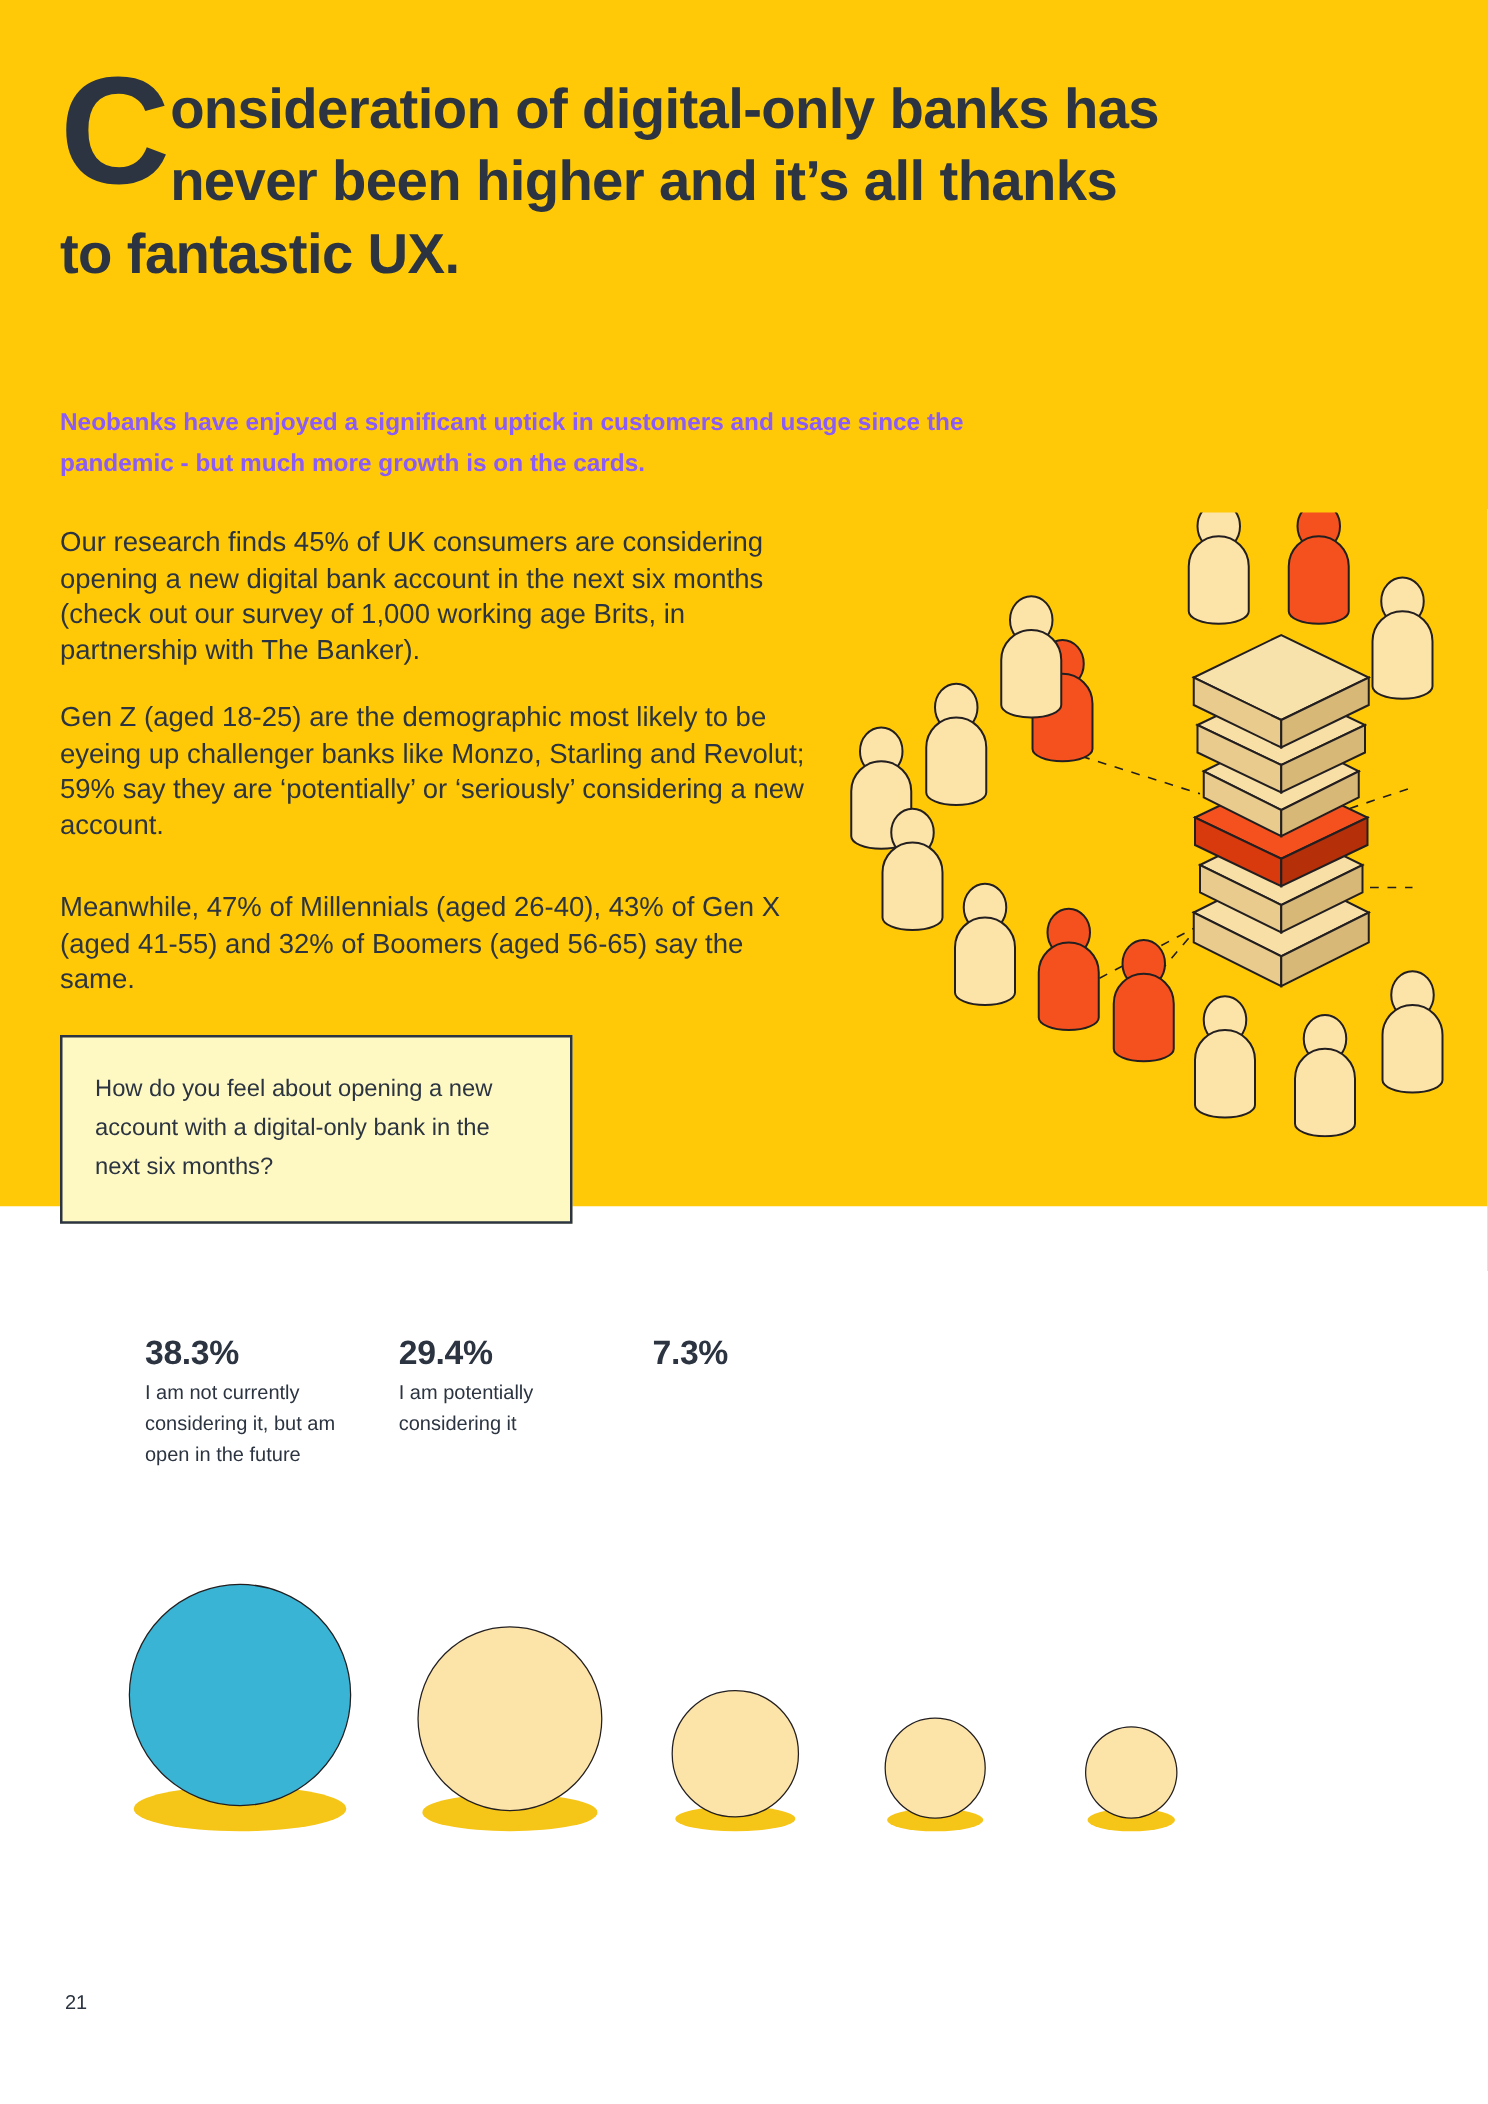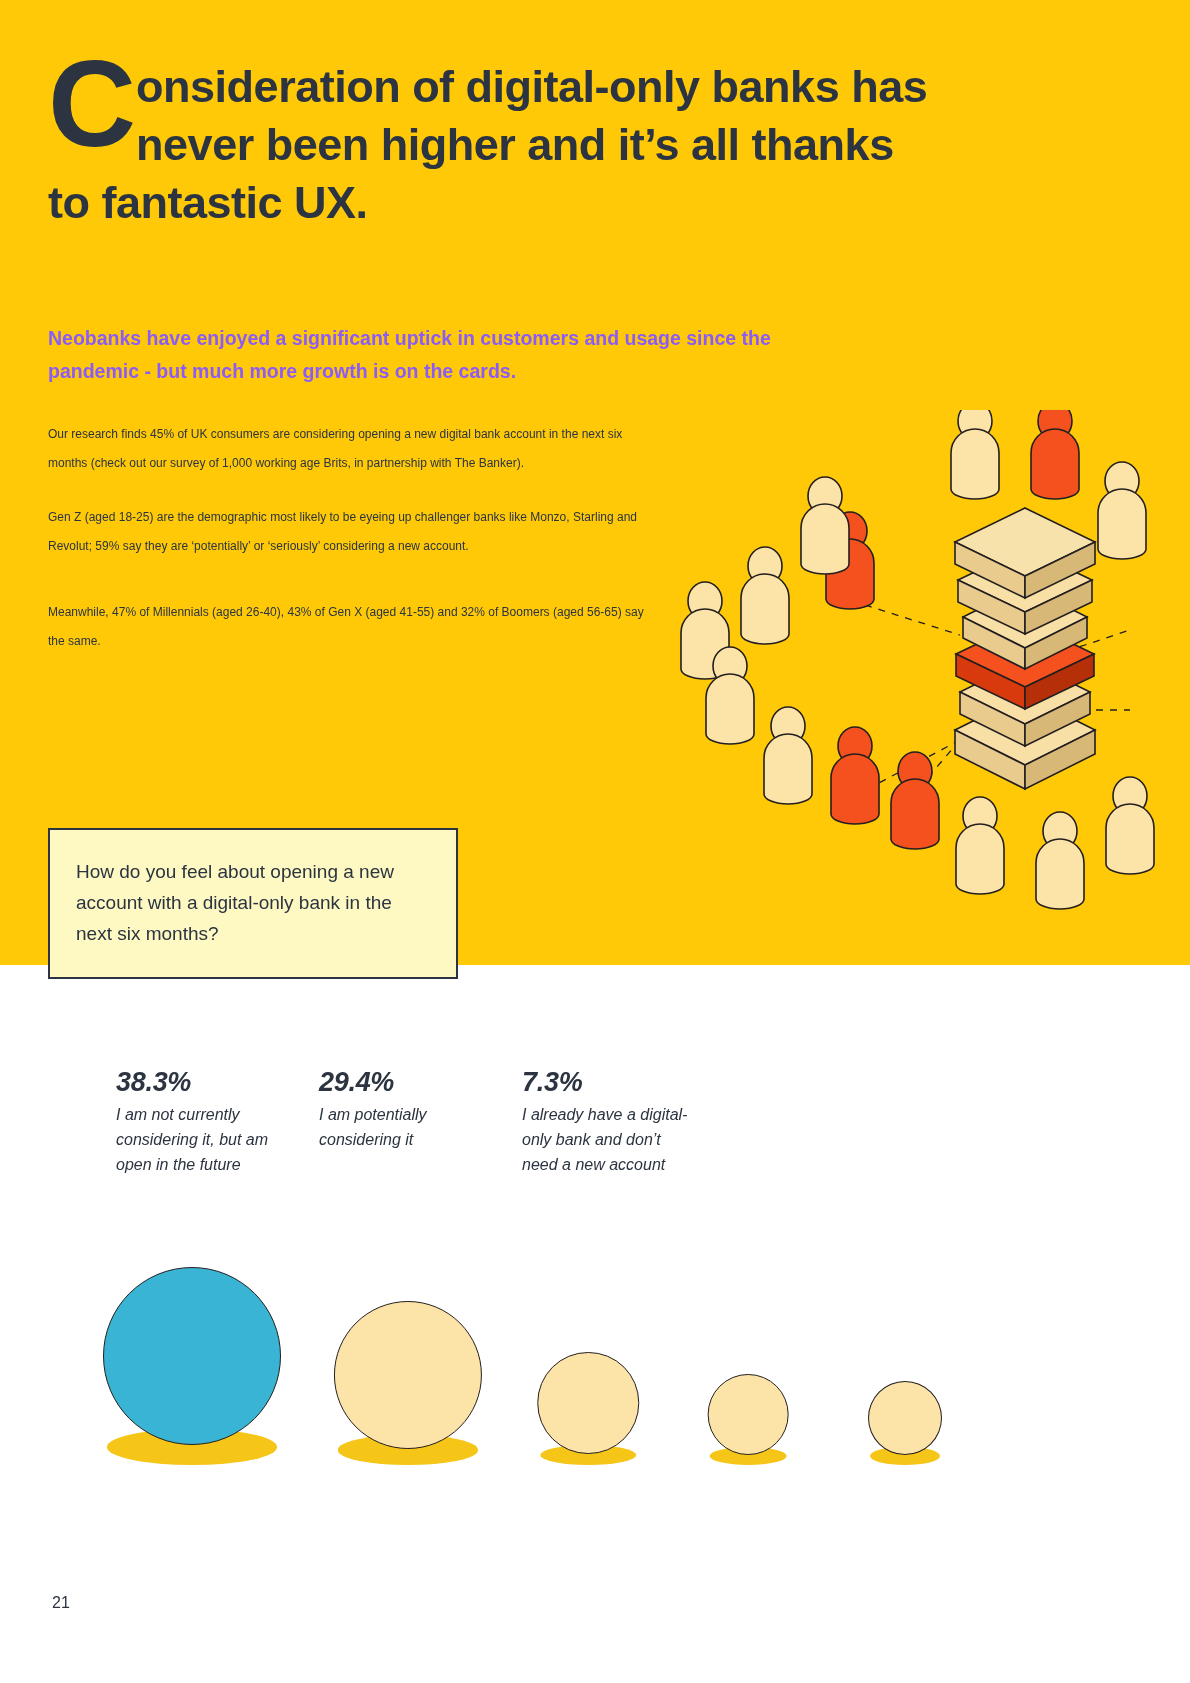--- a/index.html
+++ b/index.html
@@ -34,21 +34,21 @@
   
   .intro {
     position:absolute; left:48px; top:322px; width:760px;
     font-size:19.5px; font-weight:700; line-height:33px;
     color:#8b5cf6;
   }
 
   
   .body-copy { position:absolute; left:48px; top:420px; width:600px; }
   .body-copy p {
-    font-size:12px; line-height:28.5px; font-weight:400;
+    font-size:22px; line-height:28.5px; font-weight:400;
     color:#2b3440; margin-bottom:26px;
   }
   .body-copy p:last-child { margin-bottom:0;margin-top:38px; }
 
   
   .illus { position:absolute; left:660px; top:410px; width:530px; height:500px; }
 
   
   .question-box {
     position:absolute; left:48px; top:828px; width:410px;
@@ -57,21 +57,21 @@
   }
   .question-box .q {
     font-size:19px; line-height:31px; font-weight:400; color:#2b3440;
   }
 
   
   .stats {
     position:absolute; left:116px; top:1065px; width:1000px;
     display:flex; align-items:flex-start;
   }
-  .stat { width:178px; margin-right:25px;font-style:italic; }
+  .stat { width:178px; margin-right:25px; }
   .stat:last-child { margin-right:0; }
   .stat .pct {
     font-size:27px; font-weight:700; line-height:34px;
     color:#2b3440; margin-bottom:3px; letter-spacing:-0.3px;
   }
   .stat .lbl {
     font-size:16px; line-height:25px; font-weight:400; color:#2b3440;
   }
 
   
@@ -185,21 +185,20 @@
   <div class="stat">
     <div class="pct">38.3%</div>
     <div class="lbl">I am not currently considering it, but am open in the future</div>
   </div>
   <div class="stat">
     <div class="pct">29.4%</div>
     <div class="lbl">I am potentially considering it</div>
   </div>
   <div class="stat">
     <div class="pct">7.3%</div>
-    <div class="lbl">I already have a digital-only bank and don’t need a new account</div>
   </div>
 </div>
 
 <div class="bubbles">
     <div class="bubble-cell" style="left: 92px; transform: translateX(-50%); height: 197.58px;">
       <div class="circle" style="width: 178px; height: 178px; background: rgb(58, 180, 212); border-color: rgb(35, 31, 32); position: relative; z-index: 2;"></div>
       <div class="shadow" style="width: 169.1px; height: 35.6px; background: rgb(245, 197, 24); margin-top: -16.02px; z-index: 1;"></div>
     </div>
     <div class="bubble-cell" style="left: 308px; transform: translateX(-50%); height: 164.438px;">
       <div class="circle" style="width: 148.142px; height: 148.142px; background: rgb(252, 227, 168); border-color: rgb(35, 31, 32); position: relative; z-index: 2;"></div>

